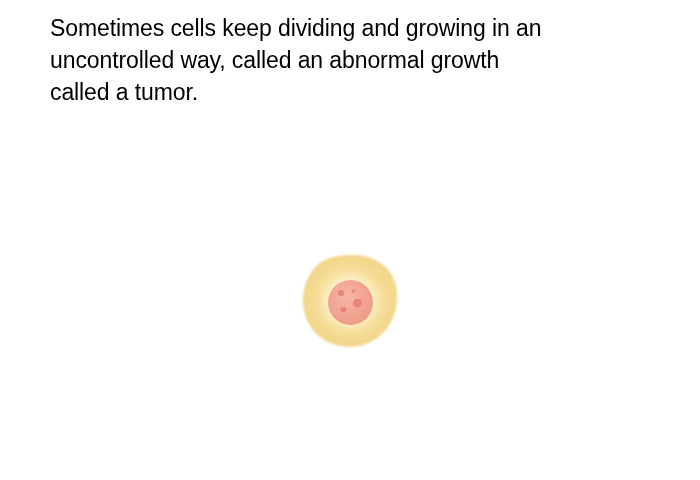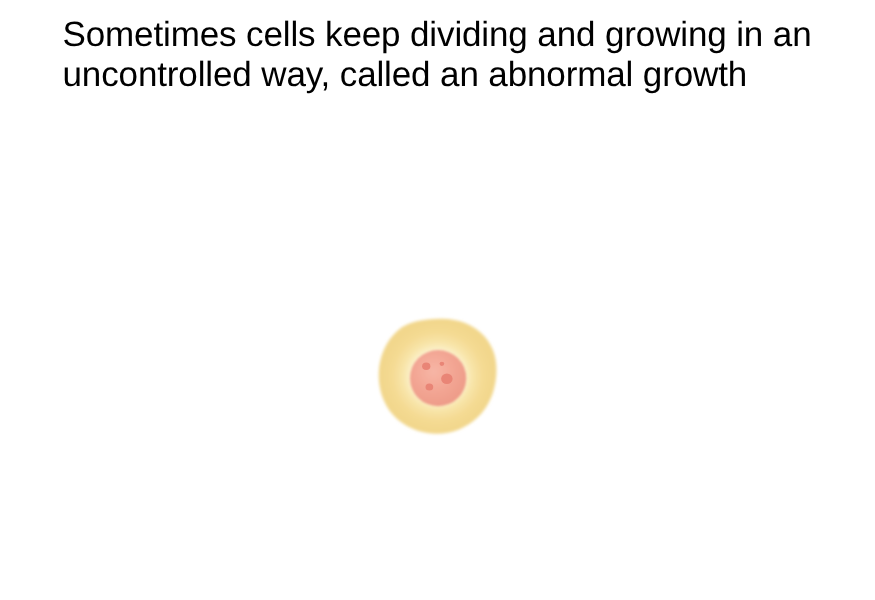--- a/index.html
+++ b/index.html
@@ -21,21 +21,21 @@
     overflow: hidden;
   }
 
   
   #caption {
     position: absolute;
     left: 50px;
     top: 12px;
     width: 600px;
     font-family: "Liberation Sans", sans-serif;
-    font-size: 28px;
+    font-size: 23px;
     line-height: 32px;
     color: #000000;
     letter-spacing: -0.1px;
     white-space: nowrap;
   }
 
   .caption-line {
     display: block;
     height: 32px;
   }
@@ -56,20 +56,21 @@
   }
 </style>
 </head>
 <body>
 
 <div id="slide">
 
   <div id="caption">
     <span class="caption-line">Sometimes cells keep dividing and growing in an</span>
     <span class="caption-line">uncontrolled way, called an abnormal growth</span>
+    <span class="caption-line">called a tumor.</span>
   </div>
 
   <div id="cell-illustration">
     <svg viewBox="0 0 110 112" xmlns="http://www.w3.org/2000/svg">
       <defs>
         <radialGradient id="cytoGrad" cx="50%" cy="50%" r="50%">
           <stop offset="0%" stop-color="#fdfbe4"></stop>
           <stop offset="28%" stop-color="#fdfbe4"></stop>
           <stop offset="44%" stop-color="#fbf1cc"></stop>
           <stop offset="60%" stop-color="#f8e4a8"></stop>

